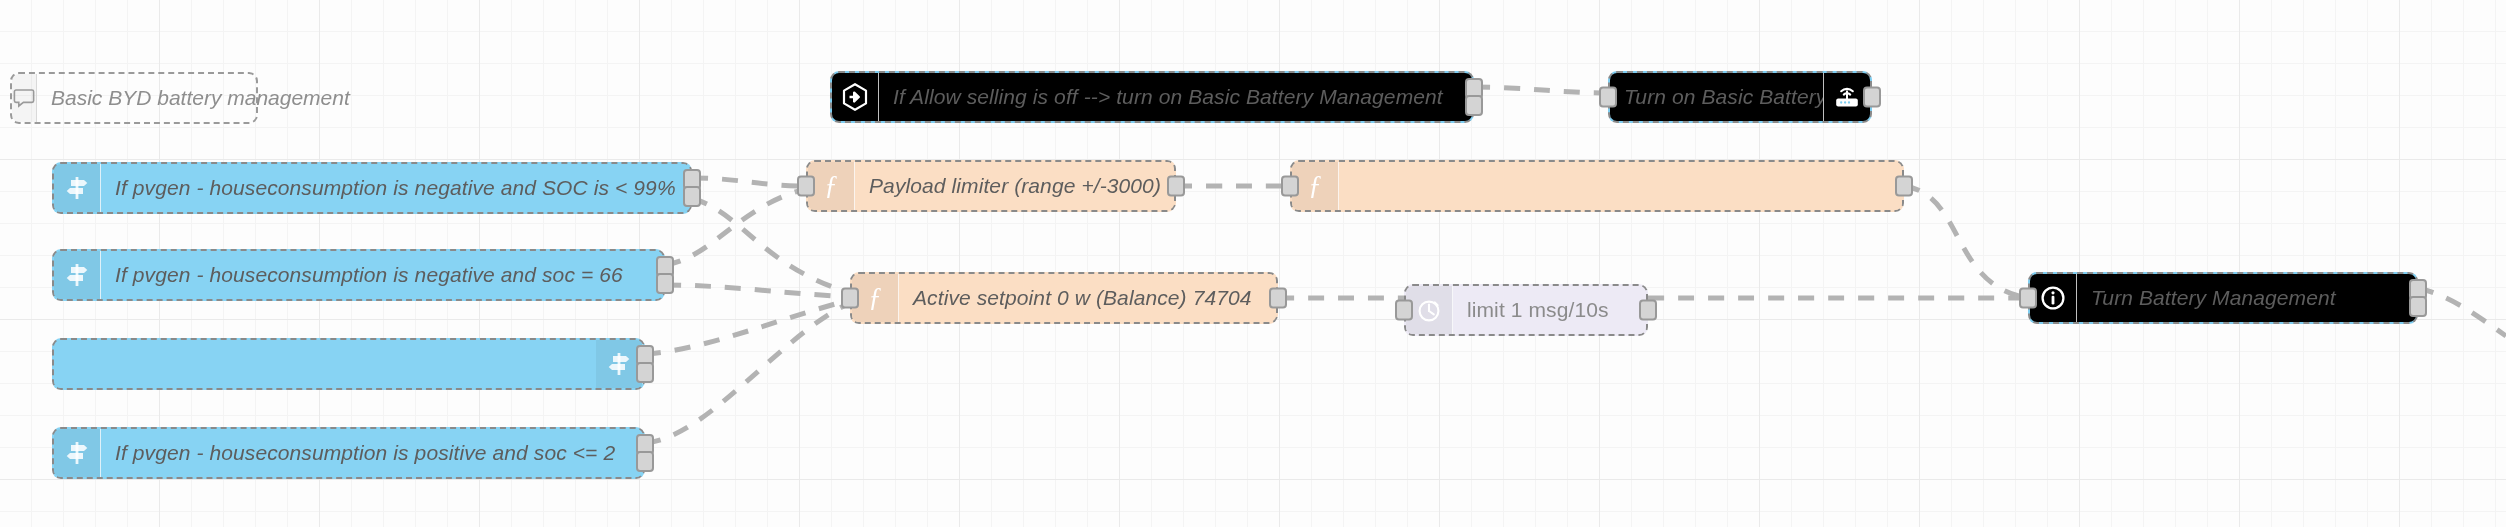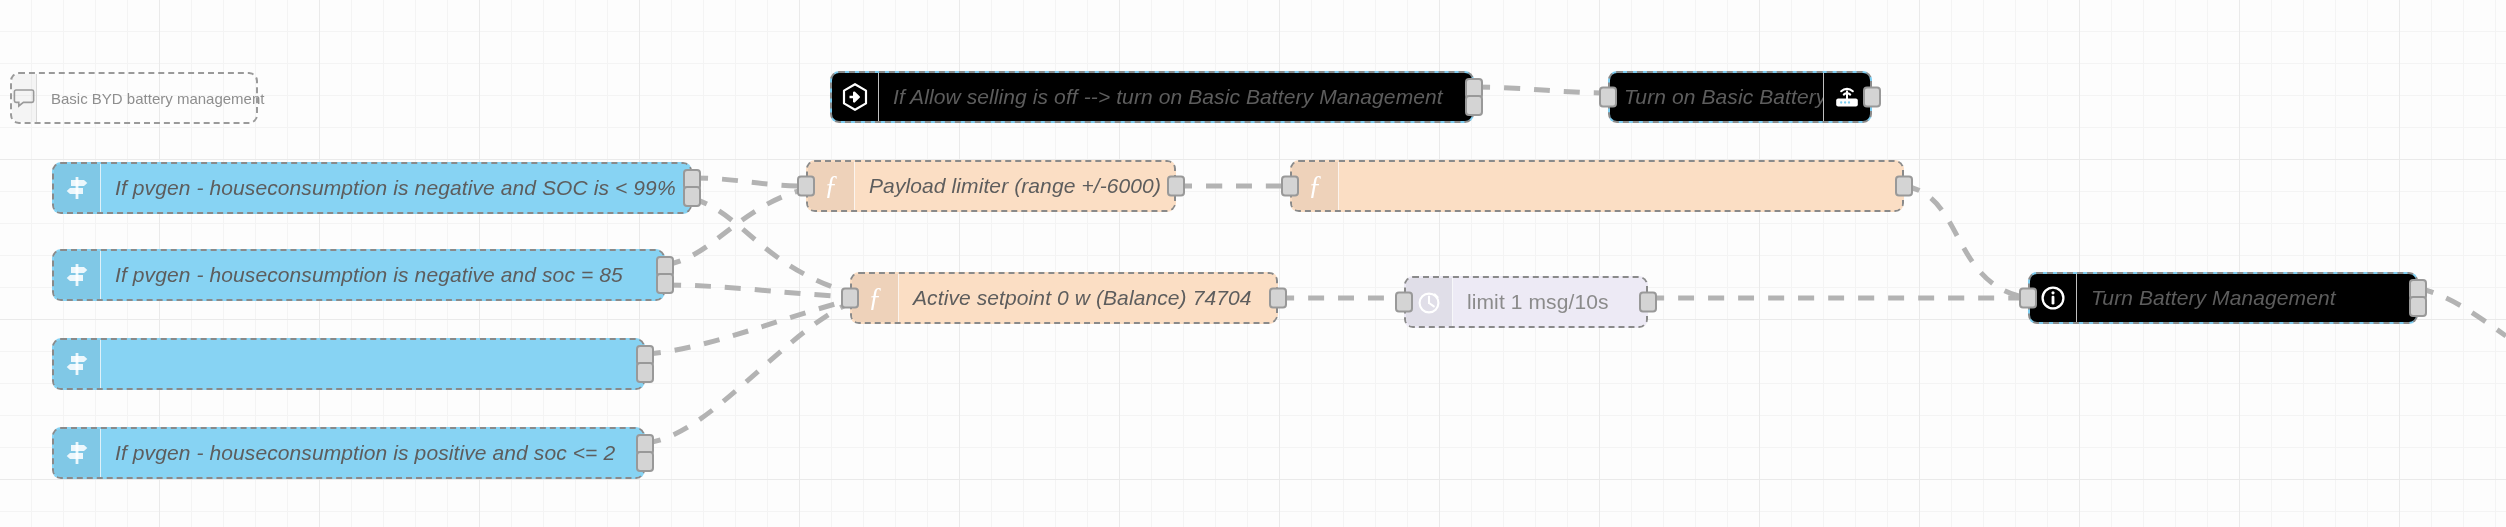--- a/index.html
+++ b/index.html
@@ -89,21 +89,21 @@
     font-style: italic;
     color: #5d5d5d;
     white-space: nowrap;
     overflow: hidden;
     letter-spacing: 0.1px;
   }
   .node .label.upright { font-style: normal; color: #8b8b8b; }
 
   
   .n-switch   { background: #87d3f3; }
-  .n-switch   .body { background: #87d3f3; }
+  .n-switch   .body { background: #87d3f3; justify-content: flex-end; }
   .n-ha       { background: #7ecdf0; }
   .n-ha       .body { background: #000000; }
   .n-function { background: #fbdec4; }
   .n-function .body { background: #fbdec4; }
   .n-delay    { background: #edeaf5; }
   .n-delay    .body { background: #edeaf5; }
 
   
   .port {
     position: absolute;
@@ -137,21 +137,22 @@
     align-items: center;
     justify-content: center;
     background: rgba(0,0,0,0.035);
     border-right: 1px solid #d9d9d9;
     border-radius: 7px 0 0 7px;
   }
   .comment .label {
     display: flex;
     align-items: center;
     padding: 0 14px;
-    font-size: 15px;
+    font-size: 21px;
+    font-style: italic;
     color: #8e8e8e;
     white-space: nowrap;
   }
 
   svg.gi { display: block; }
 </style>
 </head>
 <body>
 
 <div id="workspace">
@@ -209,21 +210,21 @@
 
   <div class="node n-switch" style="left:52px; top:249px; width:613px;">
     <div class="body">
       <div class="icon-box">
         <svg class="gi" width="26" height="26" viewBox="0 0 26 26">
           <rect x="11.6" y="2" width="2.8" height="22" fill="#ffffff" opacity="0.85"></rect>
           <path d="M7 5 h13 l3.3 3 -3.3 3 h-13 z" fill="#ffffff" opacity="0.85"></path>
           <path d="M19 13 h-13 l-3.3 3 3.3 3 h13 z" fill="#ffffff" opacity="0.85"></path>
         </svg>
       </div>
-      <div class="label">If pvgen - houseconsumption is negative and soc = 85</div>
+      <div class="label">If pvgen - houseconsumption is negative and soc = 66</div>
     </div>
     <div class="port out top"></div>
     <div class="port out bottom"></div>
   </div>
 
   <div class="node n-switch" style="left:52px; top:338px; width:593px;">
     <div class="body">
       <div class="icon-box">
         <svg class="gi" width="26" height="26" viewBox="0 0 26 26">
           <rect x="11.6" y="2" width="2.8" height="22" fill="#ffffff" opacity="0.85"></rect>
@@ -284,21 +285,21 @@
     <div class="port out single"></div>
   </div>
 
   <div class="node n-function" style="left:806px; top:160px; width:370px;">
     <div class="body">
       <div class="icon-box">
         <svg class="gi" width="24" height="28" viewBox="0 0 24 28">
           <text x="12" y="22" font-family="Liberation Serif, serif" font-size="27" font-style="italic" fill="#ffffff" text-anchor="middle">ƒ</text>
         </svg>
       </div>
-      <div class="label">Payload limiter (range +/-6000)</div>
+      <div class="label">Payload limiter (range +/-3000)</div>
     </div>
     <div class="port in single"></div>
     <div class="port out single"></div>
   </div>
 
   <div class="node n-function" style="left:1290px; top:160px; width:614px;">
     <div class="body">
       <div class="icon-box">
         <svg class="gi" width="24" height="28" viewBox="0 0 24 28">
           <text x="12" y="22" font-family="Liberation Serif, serif" font-size="27" font-style="italic" fill="#ffffff" text-anchor="middle">ƒ</text>
@@ -315,21 +316,21 @@
         <svg class="gi" width="24" height="28" viewBox="0 0 24 28">
           <text x="12" y="22" font-family="Liberation Serif, serif" font-size="27" font-style="italic" fill="#ffffff" text-anchor="middle">ƒ</text>
         </svg>
       </div>
       <div class="label">Active setpoint 0 w (Balance) 74704</div>
     </div>
     <div class="port in single"></div>
     <div class="port out single"></div>
   </div>
 
-  <div class="node n-delay" style="left:1404px; top:276px; width:244px;">
+  <div class="node n-delay" style="left:1404px; top:284px; width:244px;">
     <div class="body">
       <div class="icon-box">
         <svg class="gi" width="26" height="26" viewBox="0 0 26 26">
           <circle cx="13" cy="14" r="9.4" fill="none" stroke="#ffffff" stroke-width="2.1"></circle>
           <path d="M13 14 L13 7.6" stroke="#ffffff" stroke-width="2.1" stroke-linecap="round"></path>
           <path d="M13 14 L17.8 17.4" stroke="#ffffff" stroke-width="2.1" stroke-linecap="round"></path>
           <path d="M18.8 5.4 L21.6 8.2" stroke="#ffffff" stroke-width="2.1" stroke-linecap="round"></path>
         </svg>
       </div>
       <div class="label upright">limit 1 msg/10s</div>

